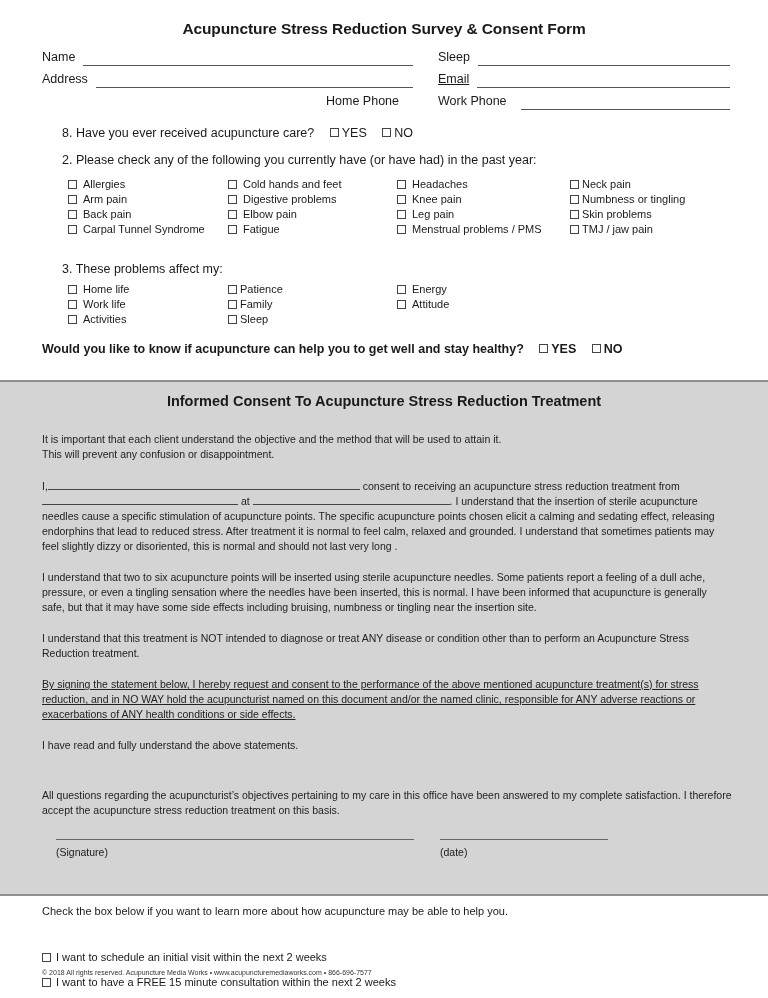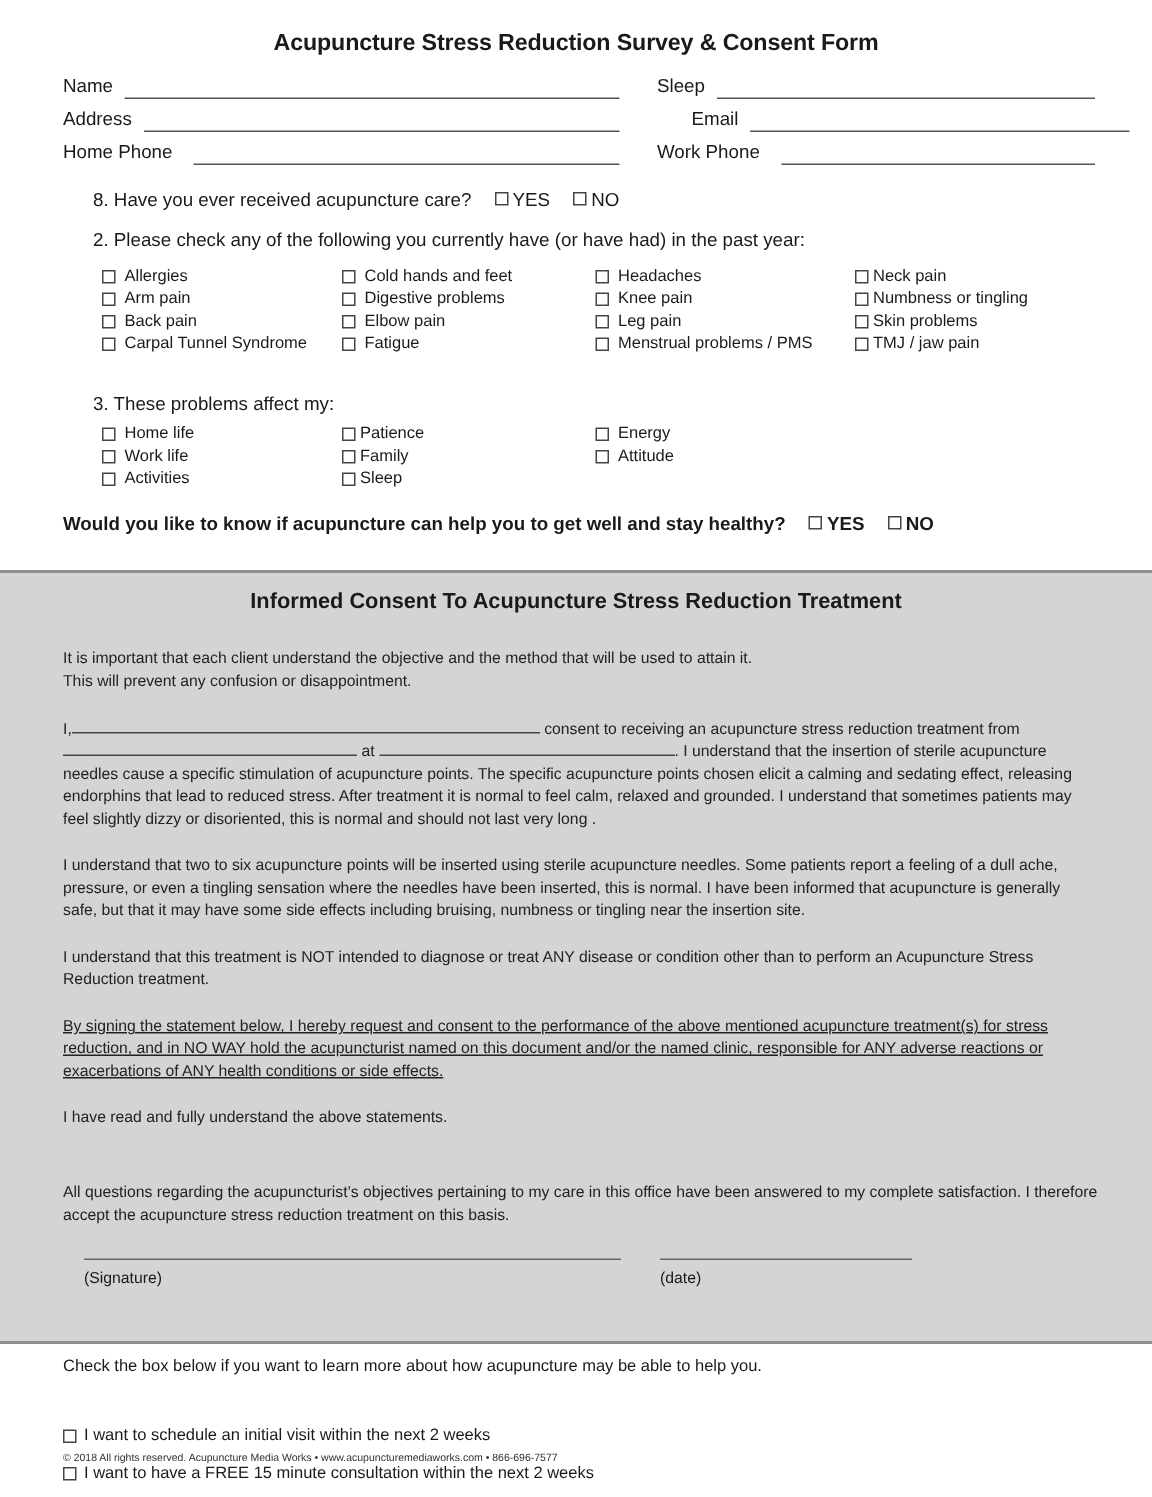--- a/index.html
+++ b/index.html
@@ -52,27 +52,27 @@
   <div class="info-field" style="left:438px; width:292px;">
     <span class="lbl">Sleep</span>
     <span class="line"></span>
   </div>
 </div>
 <div class="info-row" style="top:72px;">
   <div class="info-field" style="left:42px; width:371px;">
     <span class="lbl">Address</span>
     <span class="line"></span>
   </div>
-  <div class="info-field" style="left:461px; width:292px;">
+  <div class="info-field" style="left:438px; width:292px;text-decoration:underline;">
     <span class="lbl">Email</span>
     <span class="line"></span>
   </div>
 </div>
 <div class="info-row" style="top:94px;">
-  <div class="info-field" style="left:42px; width:371px;">
+  <div class="info-field" style="left:42px; width:371px;flex-direction:column;">
     <span class="lbl" style="padding-right:14px;">Home Phone</span>
     <span class="line"></span>
   </div>
   <div class="info-field" style="left:438px; width:292px;">
     <span class="lbl" style="padding-right:14px;">Work Phone</span>
     <span class="line"></span>
   </div>
 </div>
 
 <div class="q" style="top:126px;">

